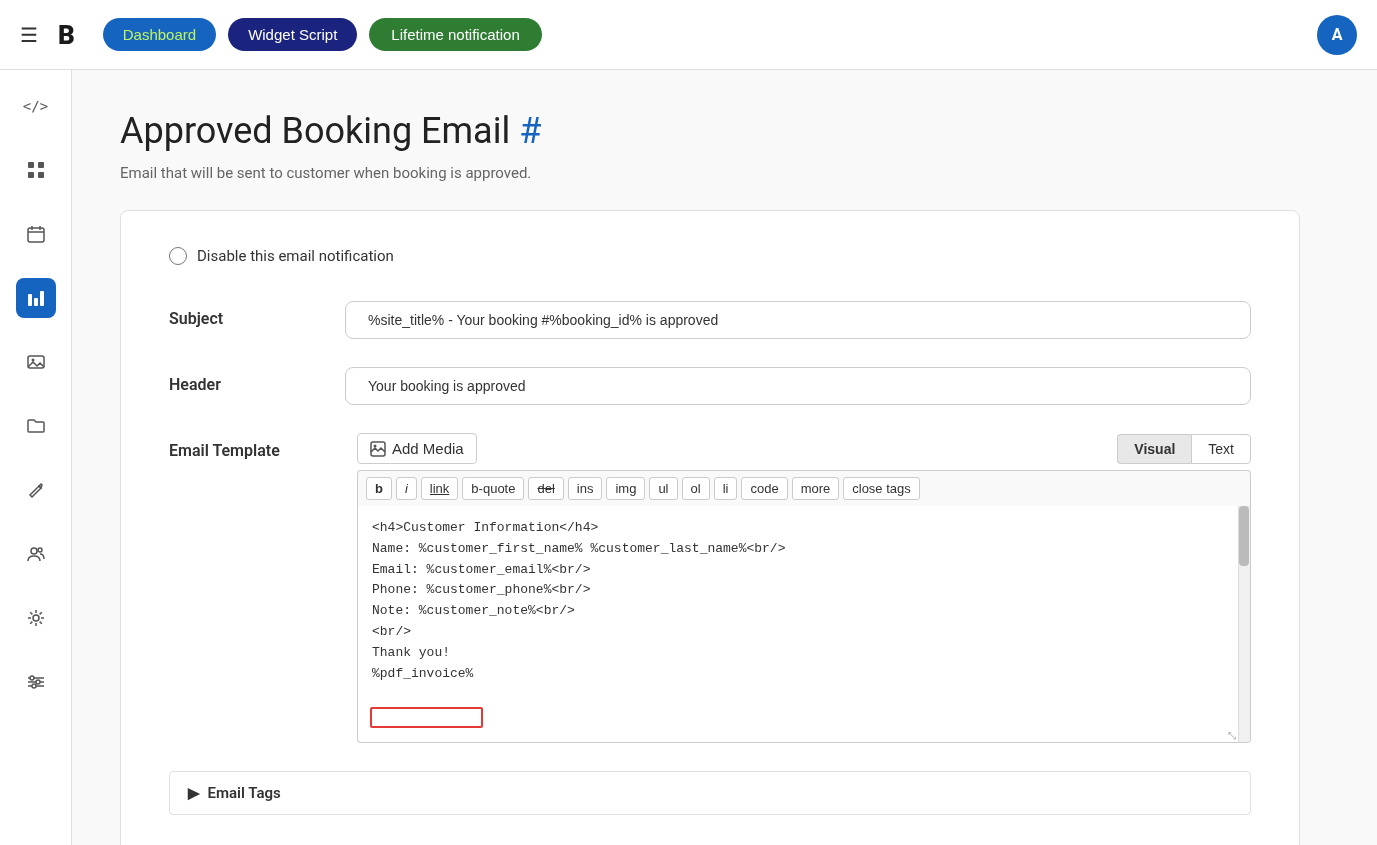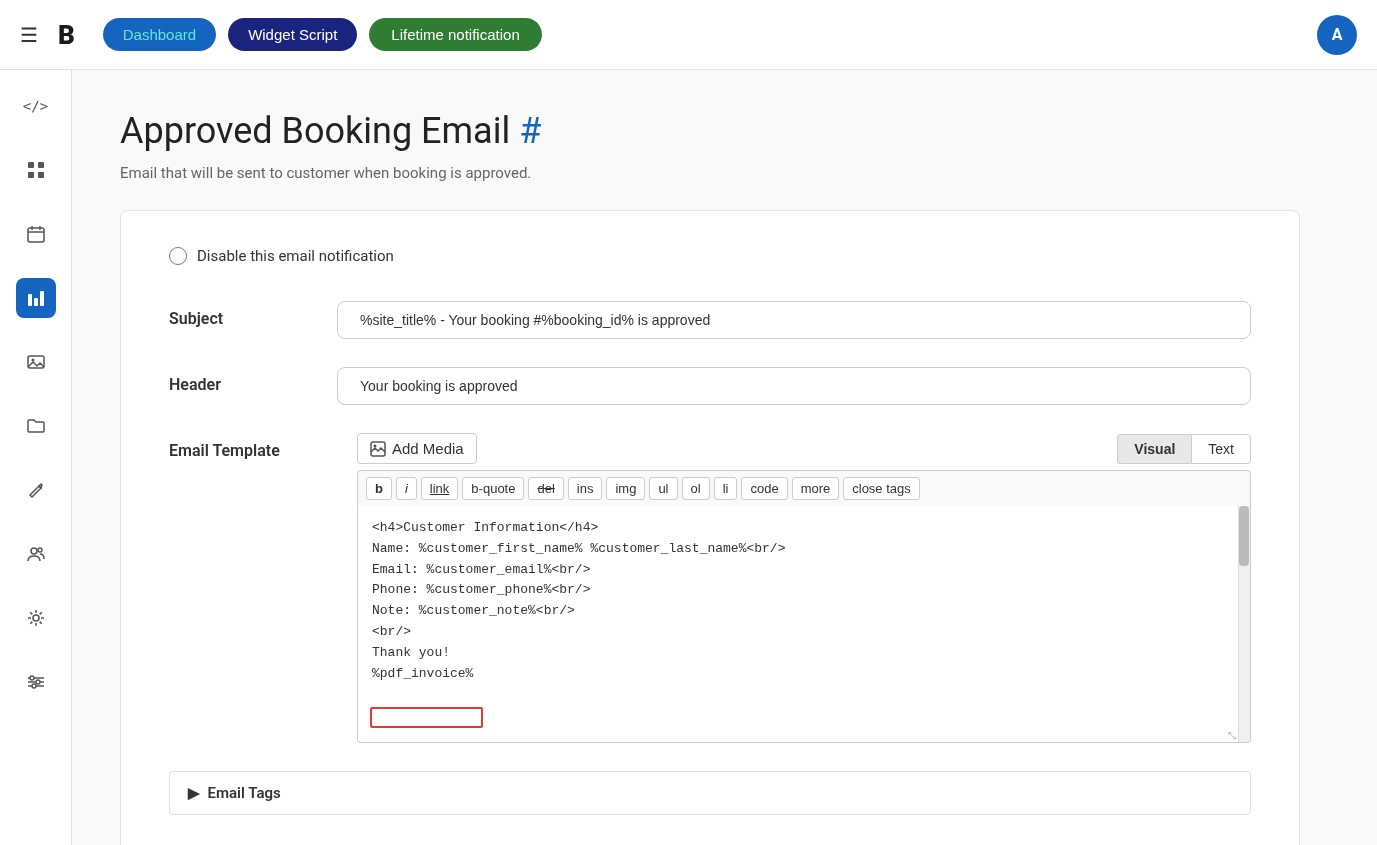--- a/index.html
+++ b/index.html
@@ -6,21 +6,21 @@
     body { font-family: -apple-system, BlinkMacSystemFont, 'Segoe UI', Roboto, sans-serif; background: #f5f5f5; display: flex; flex-direction: column; height: 845px; overflow: hidden; }
 
     
     .topnav {
       display: flex; align-items: center; background: #fff; height: 70px;
       padding: 0 20px; border-bottom: 1px solid #e0e0e0; gap: 12px; position: relative;
     }
     .hamburger-icon { font-size: 20px; cursor: pointer; color: #333; margin-right: 8px; }
     .logo { font-size: 26px; font-weight: 900; color: #1a1a1a; margin-right: 16px; }
     .btn-dashboard {
-      background: #1565c0; color: #5eead4; border: none; border-radius: 22px;
+      background: #1565c0; color: #bef264; border: none; border-radius: 22px;
       padding: 8px 20px; font-size: 15px; cursor: pointer; font-weight: 500;
     }
     .btn-widget {
       background: #1a237e; color: #fff; border: none; border-radius: 22px;
       padding: 8px 20px; font-size: 15px; cursor: pointer; font-weight: 500;
     }
     .btn-lifetime {
       background: #2e7d32; color: #fff; border: none; border-radius: 22px;
       padding: 8px 22px; font-size: 15px; cursor: pointer; font-weight: 500;
     }
@@ -64,21 +64,21 @@
 
     
     .disable-row {
       display: flex; align-items: center; gap: 10px; margin-bottom: 36px;
     }
     .disable-row input[type="radio"] { width: 18px; height: 18px; cursor: pointer; }
     .disable-label { font-size: 15px; color: #333; }
 
     
     .form-row {
-      display: flex; align-items: flex-start; gap: 28px; margin-bottom: 28px;
+      display: flex; align-items: flex-start; gap: 36px; margin-bottom: 28px;
     }
     .form-label {
       font-size: 16px; font-weight: 600; color: #333; min-width: 140px;
       padding-top: 8px;
     }
     .form-input {
       flex: 1; border: 1px solid #ccc; border-radius: 8px;
       padding: 10px 22px; font-size: 14px; color: #333; outline: none;
     }
 

